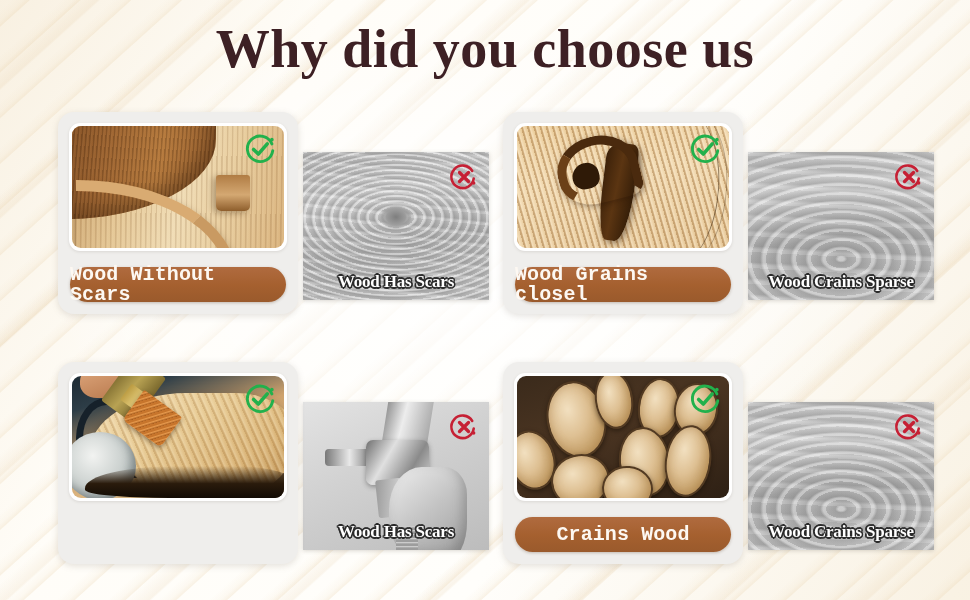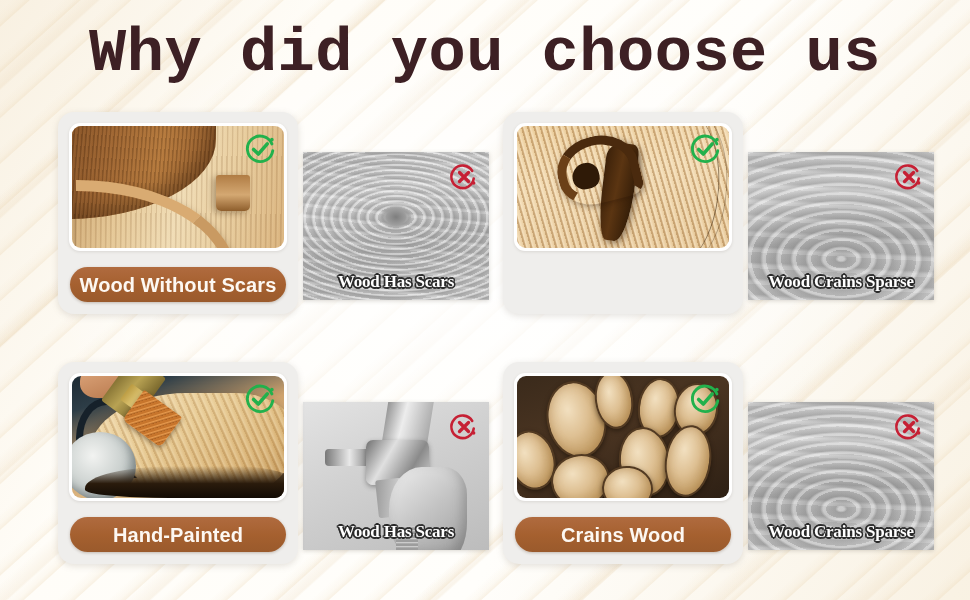--- a/index.html
+++ b/index.html
@@ -53,23 +53,23 @@
       radial-gradient(ellipse 540px 330px at 48% 46%, rgba(255,255,255,0.88) 0%, rgba(255,255,255,0.45) 45%, rgba(255,255,255,0) 78%);
   }
 
   
   .title {
     position: absolute;
     top: 18px;
     left: 0;
     width: 970px;
     text-align: center;
-    font-family: Liberation Mono, monospace;
+    font-family: Liberation Serif, serif;
     font-weight: bold;
-    font-size: 62px;
+    font-size: 54px;
     letter-spacing: 0.5px;
     color: #3d2024;
     z-index: 6;
   }
 
   
   .group {
     position: absolute;
     z-index: 2;
   }
@@ -153,21 +153,21 @@
     width: 216px;
     height: 35px;
     border-radius: 18px;
     background: linear-gradient(180deg, #b06b3f 0%, #a5602f 52%, #9a5a2c 100%);
     box-shadow: 0 1px 3px rgba(90,60,35,0.30);
     display: flex;
     align-items: center;
     justify-content: center;
   }
   .good-pill-text {
-    font-family: Liberation Sans, sans-serif;
+    font-family: Liberation Mono, monospace;
     font-weight: bold;
     font-size: 20px;
     color: #fdf8f2;
     letter-spacing: 0.1px;
     line-height: 1;
   }
 
   
   .icon-check {
     position: absolute;
@@ -505,20 +505,23 @@
               <div class="curl-hook"></div>
             <div class="string1"></div>
               <div class="string2"></div>
           </div>
           <svg class="icon-check" viewBox="0 0 40 40">
             <path d="M34 14 A15 15 0 1 0 35 22" fill="none" stroke="#22b14c" stroke-width="3.4" stroke-linecap="round"></path>
             <path d="M12.5 20.5 L18 26 L28.5 14" fill="none" stroke="#22b14c" stroke-width="4.2" stroke-linecap="round" stroke-linejoin="round"></path>
             <circle cx="34" cy="9" r="2.1" fill="#22b14c"></circle>
           </svg>
         </div>
+      </div>
+      <div class="good-pill">
+        <span class="good-pill-text">Wood Grains closel</span>
       </div>
     </div>
   </div>
 
   <div class="group g2">
 
     <div class="bad-card">
       <div class="bad-photo">
         <div class="ph ph-spray">
           <div class="cup"></div>
@@ -549,23 +552,20 @@
             <div class="brush-handle"></div>
               <div class="ferrule"></div>
               <div class="bristles"></div>
           </div>
           <svg class="icon-check" viewBox="0 0 40 40">
             <path d="M34 14 A15 15 0 1 0 35 22" fill="none" stroke="#22b14c" stroke-width="3.4" stroke-linecap="round"></path>
             <path d="M12.5 20.5 L18 26 L28.5 14" fill="none" stroke="#22b14c" stroke-width="4.2" stroke-linecap="round" stroke-linejoin="round"></path>
             <circle cx="34" cy="9" r="2.1" fill="#22b14c"></circle>
           </svg>
         </div>
-      </div>
-      <div class="good-pill">
-        <span class="good-pill-text">Hand-Painted</span>
       </div>
     </div>
   </div>
 
   <div class="group g3">
 
     <div class="bad-card">
       <div class="bad-photo">
         <div class="ph ph-wood-sparse">
           <div class="streaks"></div>

